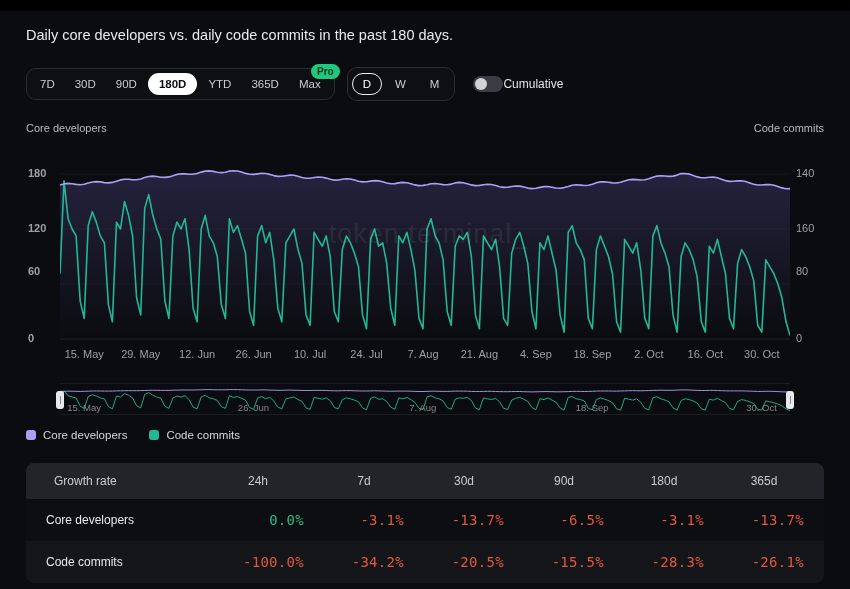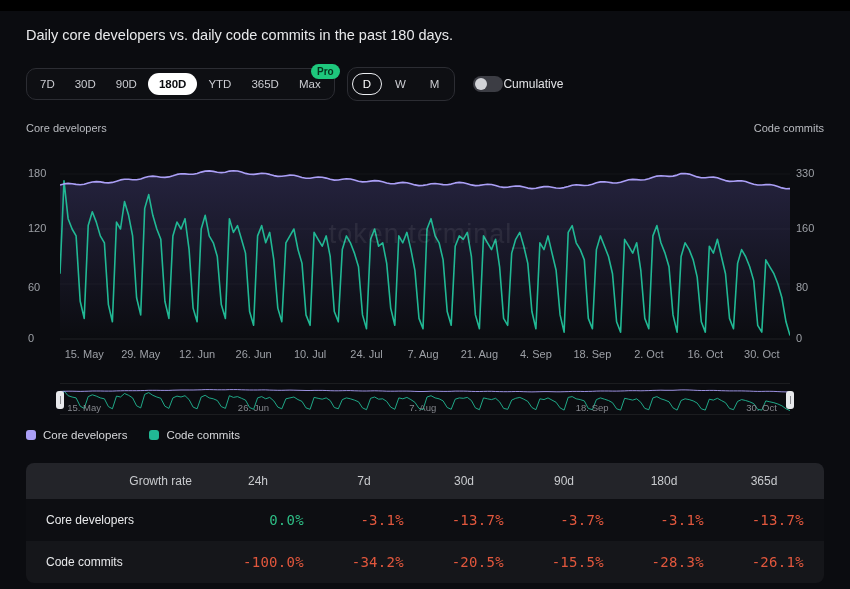--- a/index.html
+++ b/index.html
@@ -26,23 +26,23 @@
   .knob { position:absolute; left:2px; top:2px; width:12px; height:12px; border-radius:50%; background:#d2d3d7; }
   .toggle-label { font-size:12px; color:#e2e3e6; }
 
   
   .axis-title-left  { position:absolute; left:26px;  top:111px; font-size:11px; color:#b9bbc0; }
   .axis-title-right { position:absolute; right:26px; top:111px; font-size:11px; color:#b9bbc0; }
 
   
   #main-svg { position:absolute; left:60px; top:150px; }
   .ytick { position:absolute; font-size:11px; color:#9da0a6; }
-  .ytick.l { left:28px; }
+  .ytick.l { left:28px;font-weight:bold; }
   .ytick.r { left:796px; }
-  .yt0 { top:156px; } .yt1 { top:211px; } .yt2 { top:270px; } .yt3 { top:321px; }
+  .yt0 { top:156px; } .yt1 { top:211px; } .yt2 { top:254px; } .yt3 { top:321px; }
   .watermark { position:absolute; left:7px; right:0; top:208px; text-align:center;
     font-size:27px; letter-spacing:1px; color:rgba(255,255,255,0.07); font-weight:500; pointer-events:none; }
   .xlab { fill:#9da0a6; font-size:11px; text-anchor:middle; font-family:"Liberation Sans", sans-serif; }
 
   
   .navigator { position:absolute; left:60px; top:372px; width:730px; height:32px;
     border-top:1px solid rgba(255,255,255,0.07); border-bottom:1px solid rgba(255,255,255,0.07); }
   .nav-handle { position:absolute; top:7px; width:8px; height:18px; background:#e8e9ec; border-radius:3px; cursor:ew-resize; z-index:2; }
   .nav-handle::after { content:""; position:absolute; left:3.5px; top:5px; width:1px; height:8px; background:#8a8b90; }
   .nav-handle.left  { left:-4px; }
@@ -54,21 +54,21 @@
   .legend { position:absolute; left:26px; top:418px; display:flex; gap:22px; align-items:center; }
   .legend-item { display:flex; align-items:center; gap:7px; font-size:11.5px; color:#d6d7da; cursor:pointer; }
   .swatch { width:10px; height:10px; border-radius:3px; }
   .swatch.purple { background:#ab9ff6; }
   .swatch.green  { background:#21b894; }
 
   
   .growth-table { position:absolute; left:26px; top:452px; width:798px; border-radius:8px;
     overflow:hidden; border-collapse:separate; border-spacing:0; font-size:12px; }
   .growth-table th { background:#232429; color:#c9cbce; font-weight:400; text-align:center; padding:11px 20px 11px 0; }
-  .growth-table th:first-child { text-align:right; padding-left:28px; }
+  .growth-table th:first-child { text-align:left; padding-left:28px; }
   .growth-table tr.r0 td { background:#0d0e12; }
   .growth-table tr.r1 td { background:#15161a; }
   .growth-table td { text-align:right; padding:13px 20px 13px 0; }
   .growth-table td:first-child { text-align:left; padding-left:20px; color:#e8e9eb; font-weight:500; }
   .num { font-family:"DejaVu Sans Mono", monospace; font-size:14px; letter-spacing:0.3px; }
   .pos { color:#2ebd85; }
   .neg { color:#e2573d; }
 </style>
 </head>
 <body>
@@ -103,21 +103,21 @@
     </div>
   </div>
 
   <div class="axis-title-left">Core developers</div>
   <div class="axis-title-right">Code commits</div>
 
   <div class="ytick l yt0">180</div>
   <div class="ytick l yt1">120</div>
   <div class="ytick l yt2">60</div>
   <div class="ytick l yt3">0</div>
-  <div class="ytick r yt0">330</div>
+  <div class="ytick r yt0">140</div>
   <div class="ytick r yt1">160</div>
   <div class="ytick r yt2">80</div>
   <div class="ytick r yt3">0</div>
 
   <svg id="main-svg" width="730" height="202">
     <defs>
       <linearGradient id="gradP" x1="0" y1="0" x2="0" y2="1">
         <stop offset="0" stop-color="#8b7df7" stop-opacity="0.20"></stop>
         <stop offset="1" stop-color="#8b7df7" stop-opacity="0"></stop>
       </linearGradient>
@@ -191,21 +191,21 @@
         <th>180d</th>
         <th>365d</th>
       </tr>
     </thead>
     <tbody>
       <tr class="r0">
         <td>Core developers</td>
         <td class="num pos">0.0%</td>
         <td class="num neg">-3.1%</td>
         <td class="num neg">-13.7%</td>
-        <td class="num neg">-3.7%</td>
+        <td class="num neg">-6.5%</td>
         <td class="num neg">-3.1%</td>
         <td class="num neg">-13.7%</td>
       </tr>
       <tr class="r1">
         <td>Code commits</td>
         <td class="num neg">-100.0%</td>
         <td class="num neg">-34.2%</td>
         <td class="num neg">-20.5%</td>
         <td class="num neg">-15.5%</td>
         <td class="num neg">-28.3%</td>

